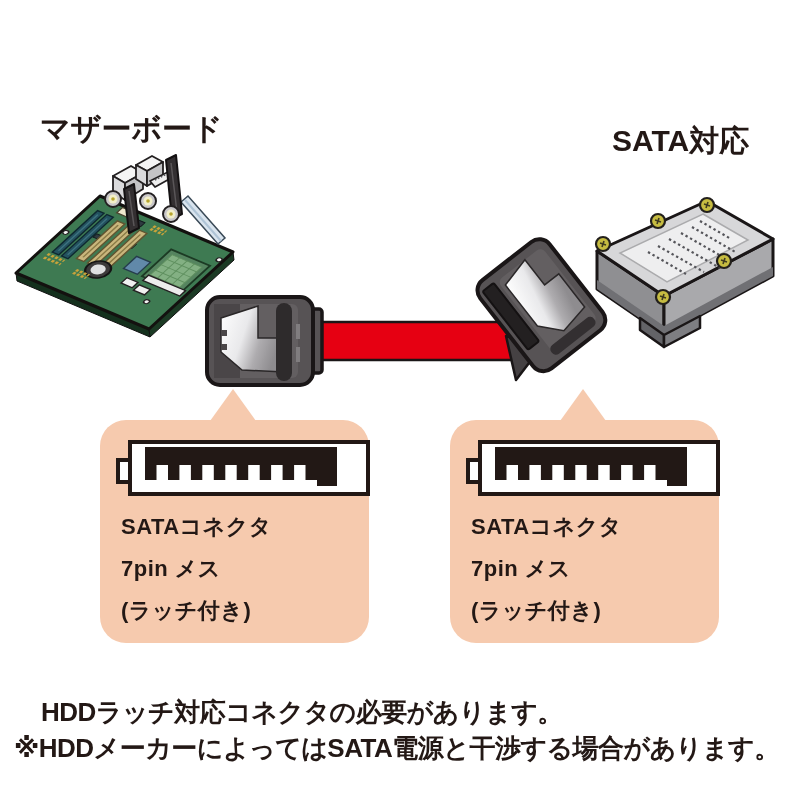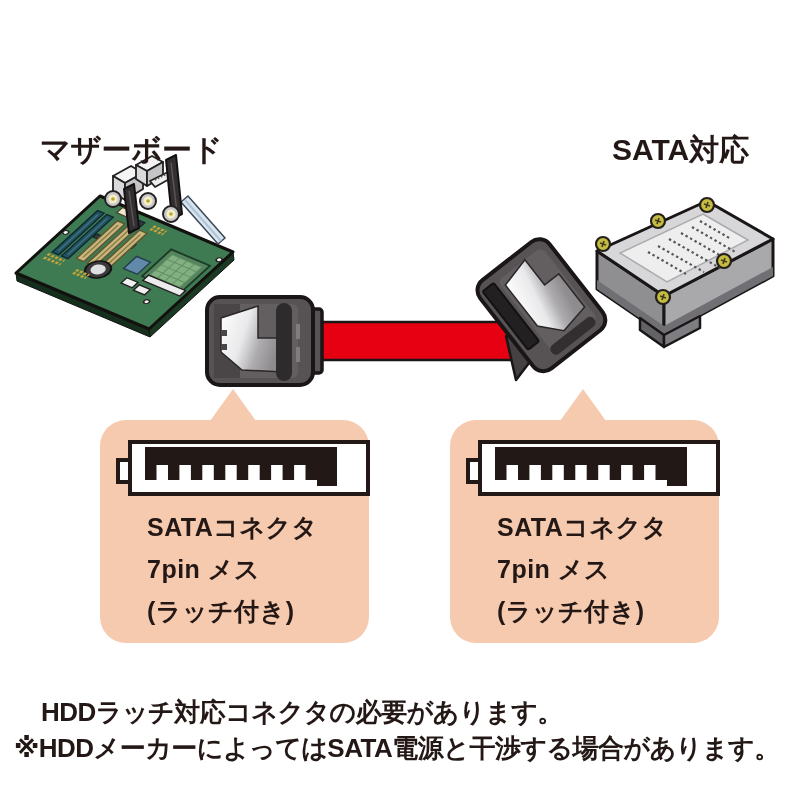--- a/index.html
+++ b/index.html
@@ -1,24 +1,24 @@
 <!DOCTYPE html>
 <html><head>
 <meta charset="utf-8">
 <style>
   html,body{margin:0;padding:0;background:#fff;}
   #canvas{position:relative;width:800px;height:800px;background:#FFFFFF;overflow:hidden;
           font-family:"Liberation Sans","DejaVu Sans",sans-serif;color:#231815;}
-  .lbl{position:absolute;font-weight:bold;font-size:30px;line-height:39px;color:#231815;white-space:nowrap;margin-top:21px;}
+  .lbl{position:absolute;font-weight:bold;font-size:30px;line-height:39px;color:#231815;white-space:nowrap;}
   #scene{position:absolute;left:0;top:0;}
   .callout{position:absolute;top:420px;width:269px;height:223px;background:#F6CAAE;border-radius:26px;}
   .callout .pointer{position:absolute;top:-31px;left:110px;width:0;height:0;
       border-left:23px solid transparent;border-right:23px solid transparent;border-bottom:32px solid #F6CAAE;}
   .callout svg.cdiag{position:absolute;left:15px;top:19px;}
-  .callout .ctext{position:absolute;left:21px;top:86px;font-weight:bold;font-size:25px;line-height:42px;letter-spacing:0.5px;margin-left:26px;}
+  .callout .ctext{position:absolute;left:21px;top:86px;font-weight:bold;font-size:22px;line-height:42px;letter-spacing:0.5px;}
   #callout-left{left:100px;}
   #callout-right{left:450px;}
   .notes{position:absolute;left:14px;top:694px;width:780px;font-weight:bold;font-size:26px;line-height:36px;letter-spacing:-0.5px;}
   .notes .indent{padding-left:27px;}
 </style>
 </head>
 <body>
 
 <div id="canvas">
 
@@ -194,21 +194,21 @@
     <g transform="rotate(-38 540 305)">
       <rect x="497" y="250" width="88" height="112" rx="13" fill="#575355" stroke="#1A1617" stroke-width="4"></rect>
       <rect x="521" y="260" width="56" height="92" rx="6" fill="#635F61"></rect>
       <rect x="503" y="259" width="14" height="74" rx="2" fill="#232021" stroke="#141112" stroke-width="2"></rect>
       <polygon points="525,268 556,260 556,292 574,292 574,334 543,340 525,320" fill="url(#met)" stroke="#2A2728" stroke-width="1.5"></polygon>
       <rect x="520" y="344" width="54" height="11" rx="5" fill="#332F31"></rect>
     </g>
   </svg>
 
   <div class="lbl" style="left:40px;top:109px;">マザーボード</div>
-  <div class="lbl" style="left:612px;top:109px;text-align:right;">
+  <div class="lbl" style="left:612px;top:121px;text-align:right;">
     <div>SATA対応</div>
   </div>
 
   <div class="callout" id="callout-left">
     <div class="pointer"></div>
     <svg class="cdiag" width="256" height="58" viewBox="0 0 256 58">
       <rect x="3" y="21" width="16" height="22" fill="#FFFFFF" stroke="#221815" stroke-width="4"></rect>
       <rect x="15" y="3" width="238" height="52" fill="#FFFFFF" stroke="#221815" stroke-width="4"></rect>
       <rect x="17" y="23" width="6" height="18" fill="#FFFFFF"></rect>
       <path fill="#221815" d="M30,8 H222 V47 H202 V41

